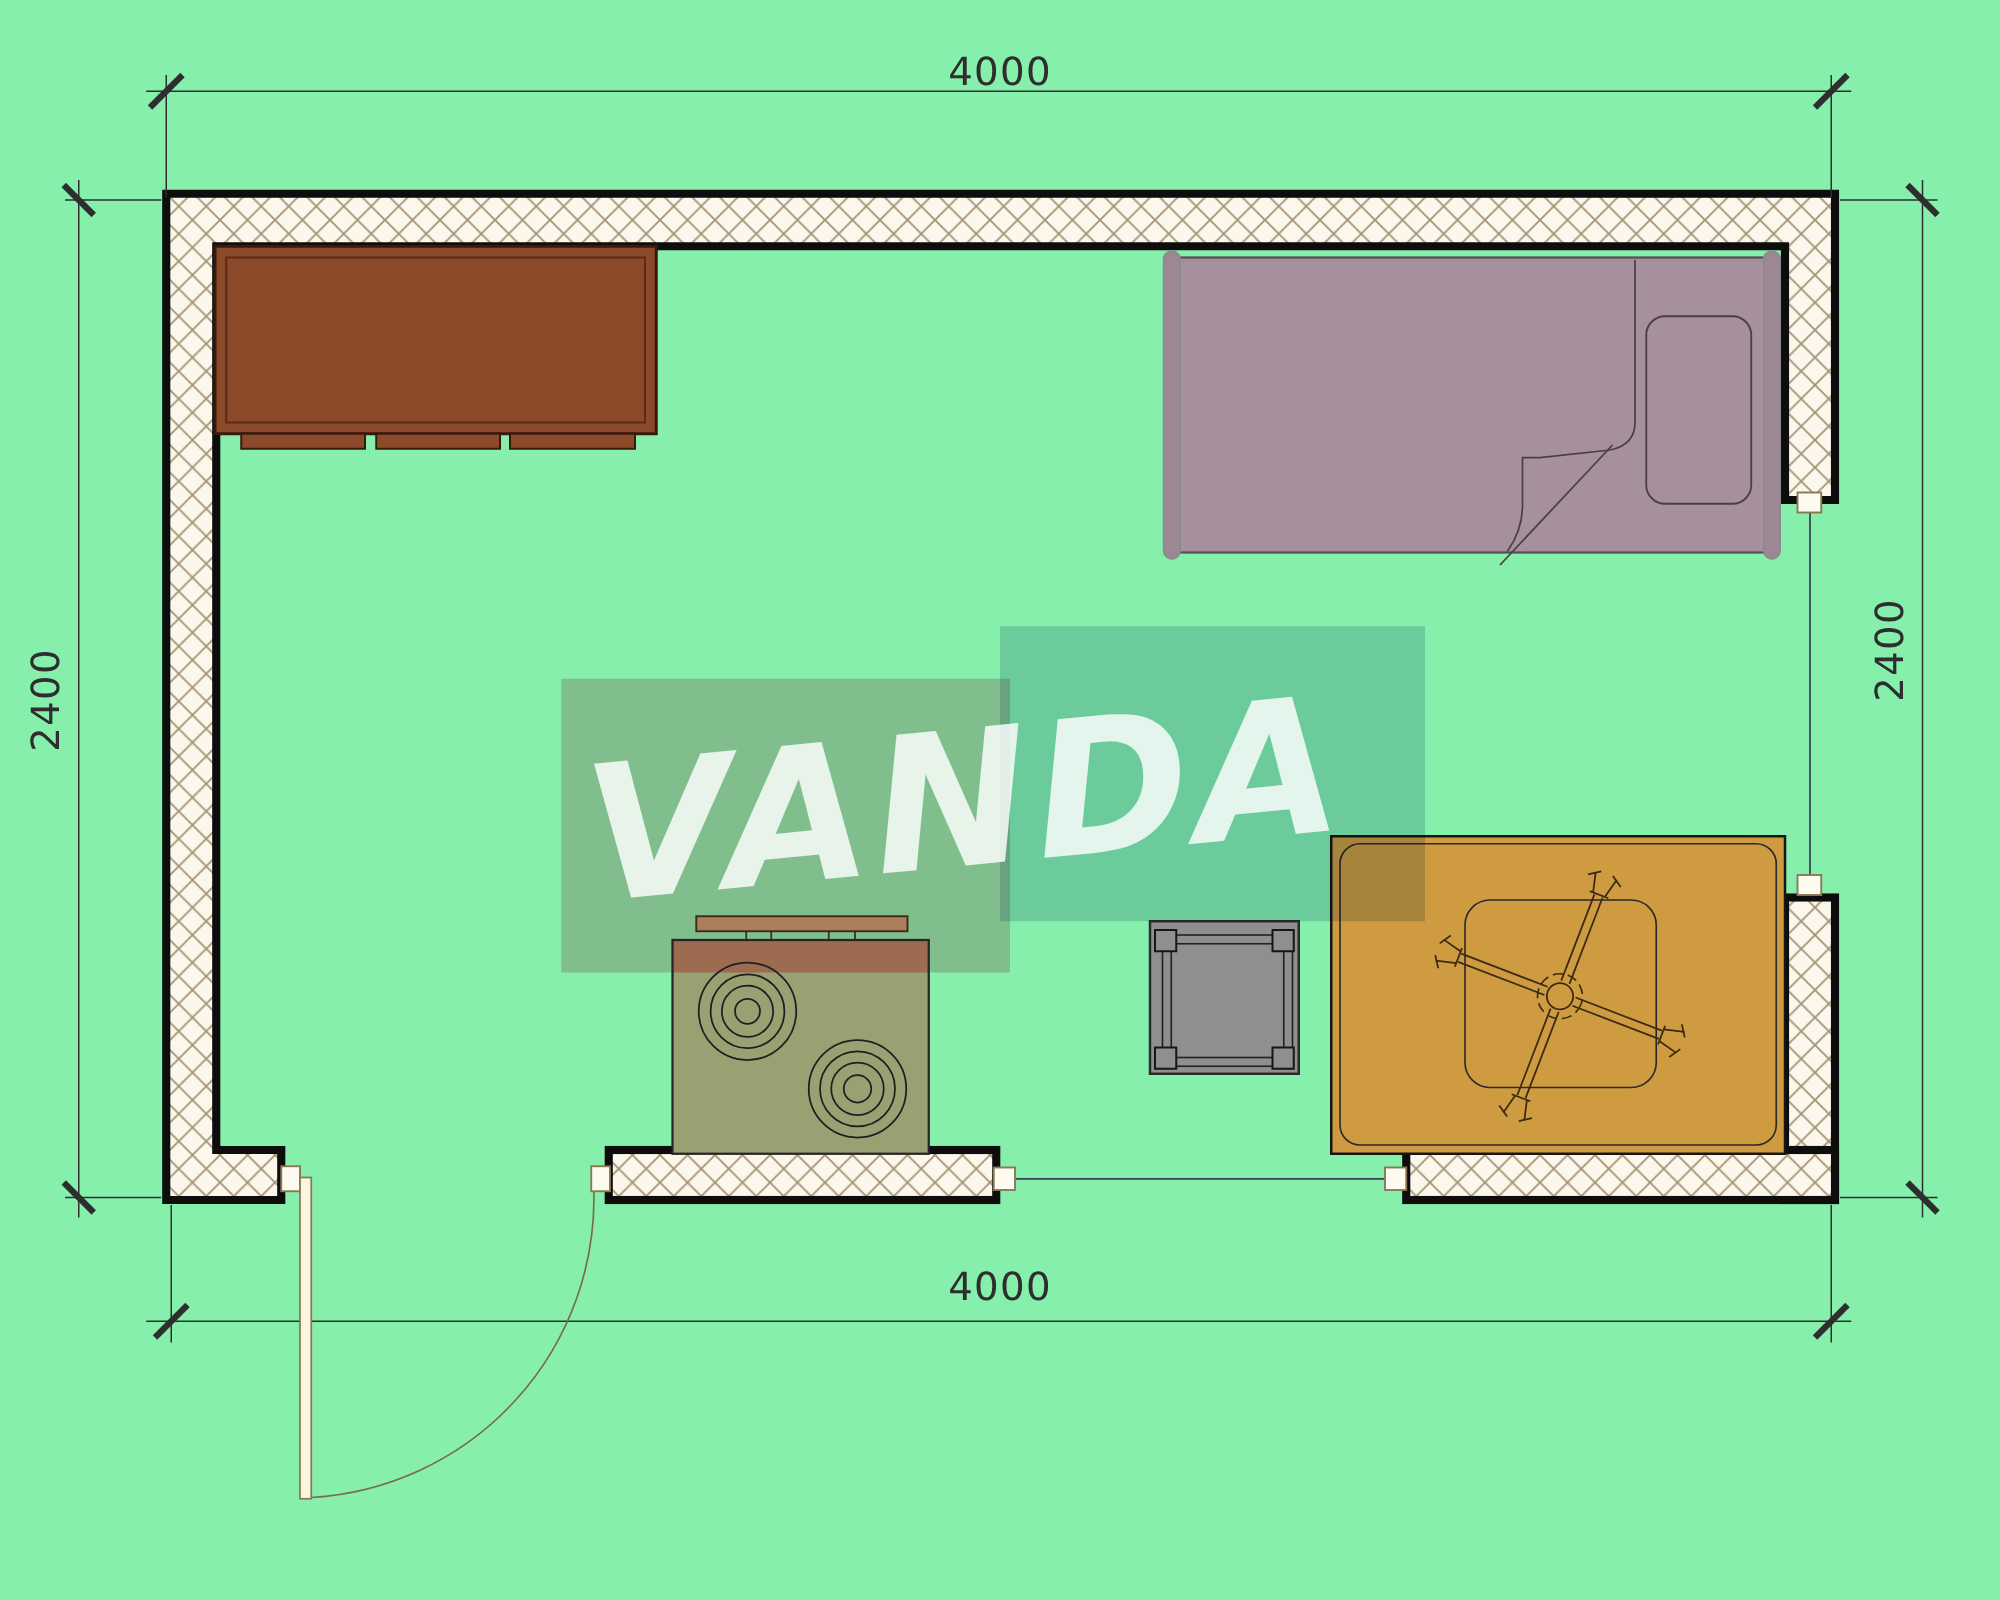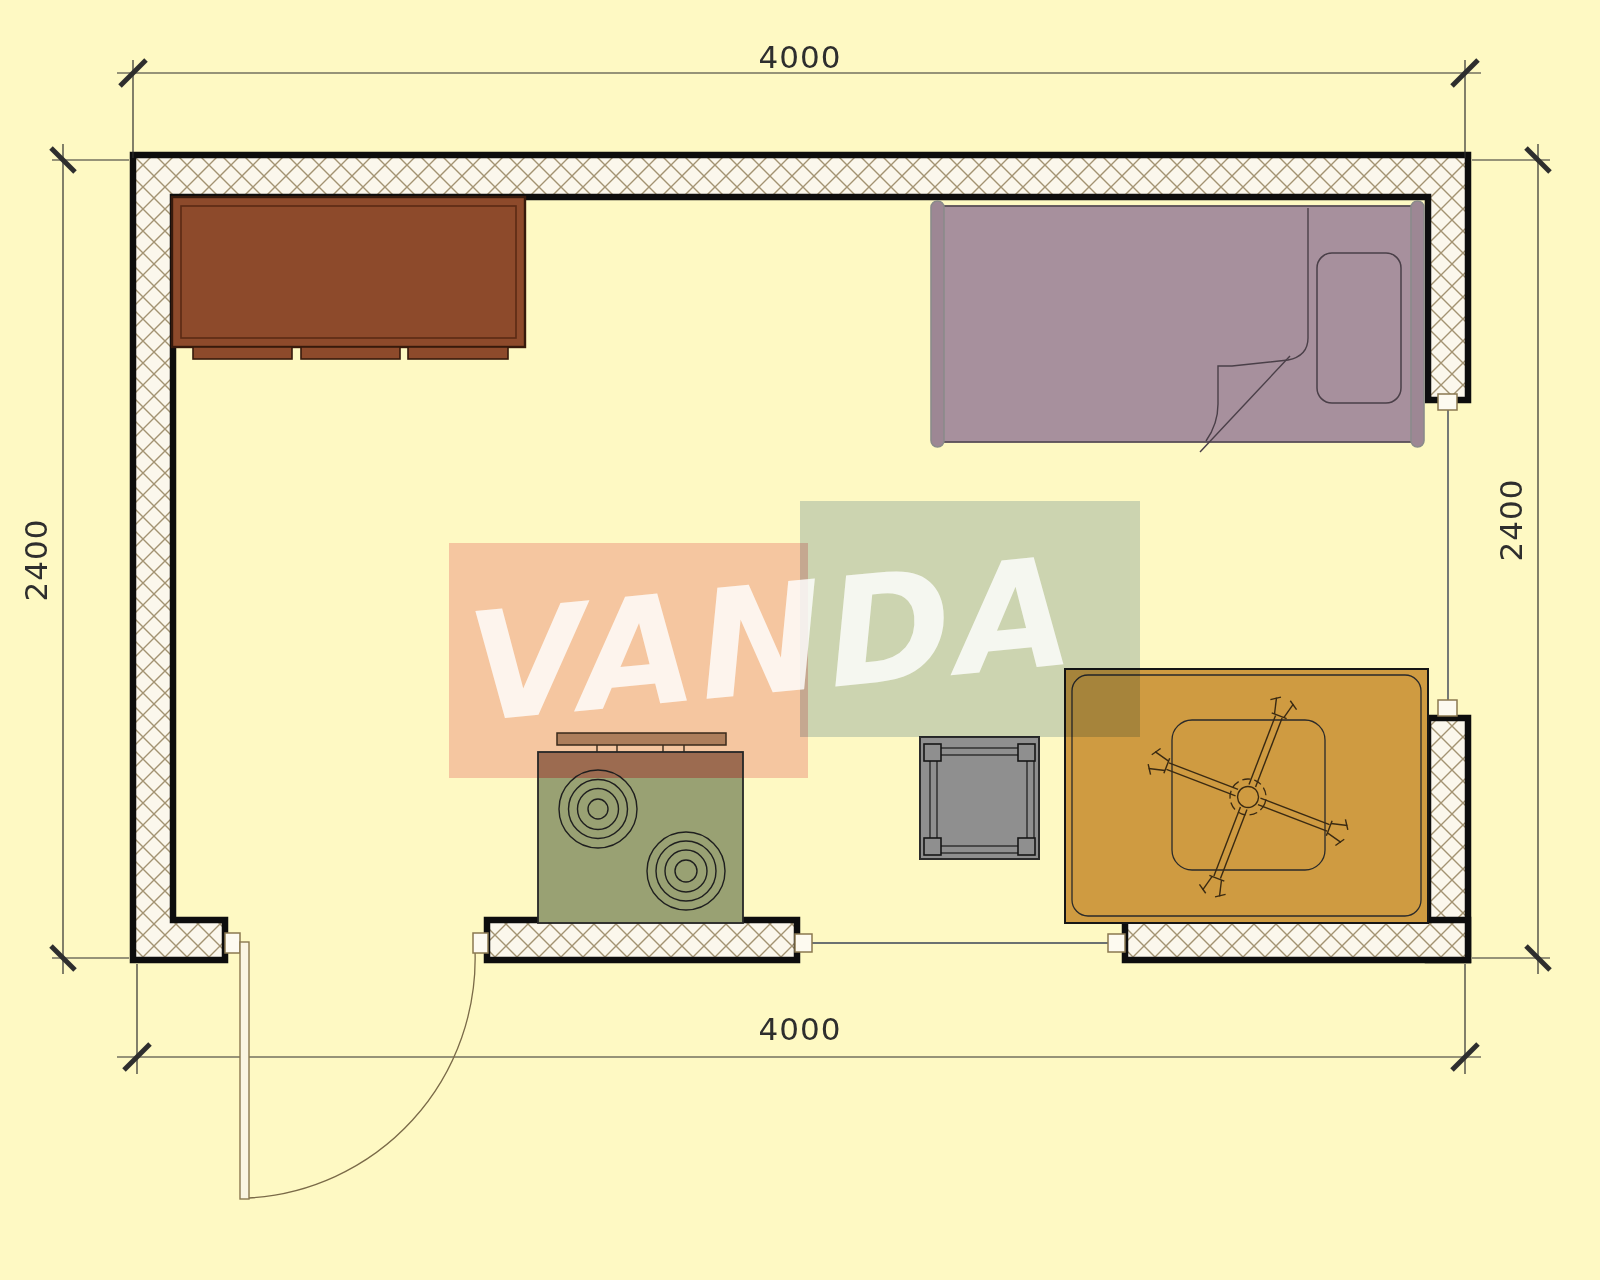--- a/index.html
+++ b/index.html
@@ -1,16 +1,16 @@
 <!DOCTYPE html>
 <html><head>
 <meta charset="utf-8">
 <style>
   html,body{margin:0;padding:0;background:#ffffff;}
-  .canvas{position:relative;width:1600px;height:1280px;background:#fef9c3;overflow:hidden;
+  .canvas{position:relative;width:1600px;height:1280px;background:#86efac;overflow:hidden;
           font-family:"DejaVu Sans",sans-serif;}
   svg text{font-family:"DejaVu Sans",sans-serif;}
   .dimtxt{font-size:31px;letter-spacing:1px;}
   .wm-txt{font-weight:bold;font-style:italic;letter-spacing:4px;}
   .mul{mix-blend-mode:multiply;}
 </style>
 </head>
 <body>
 
 <div class="canvas">

